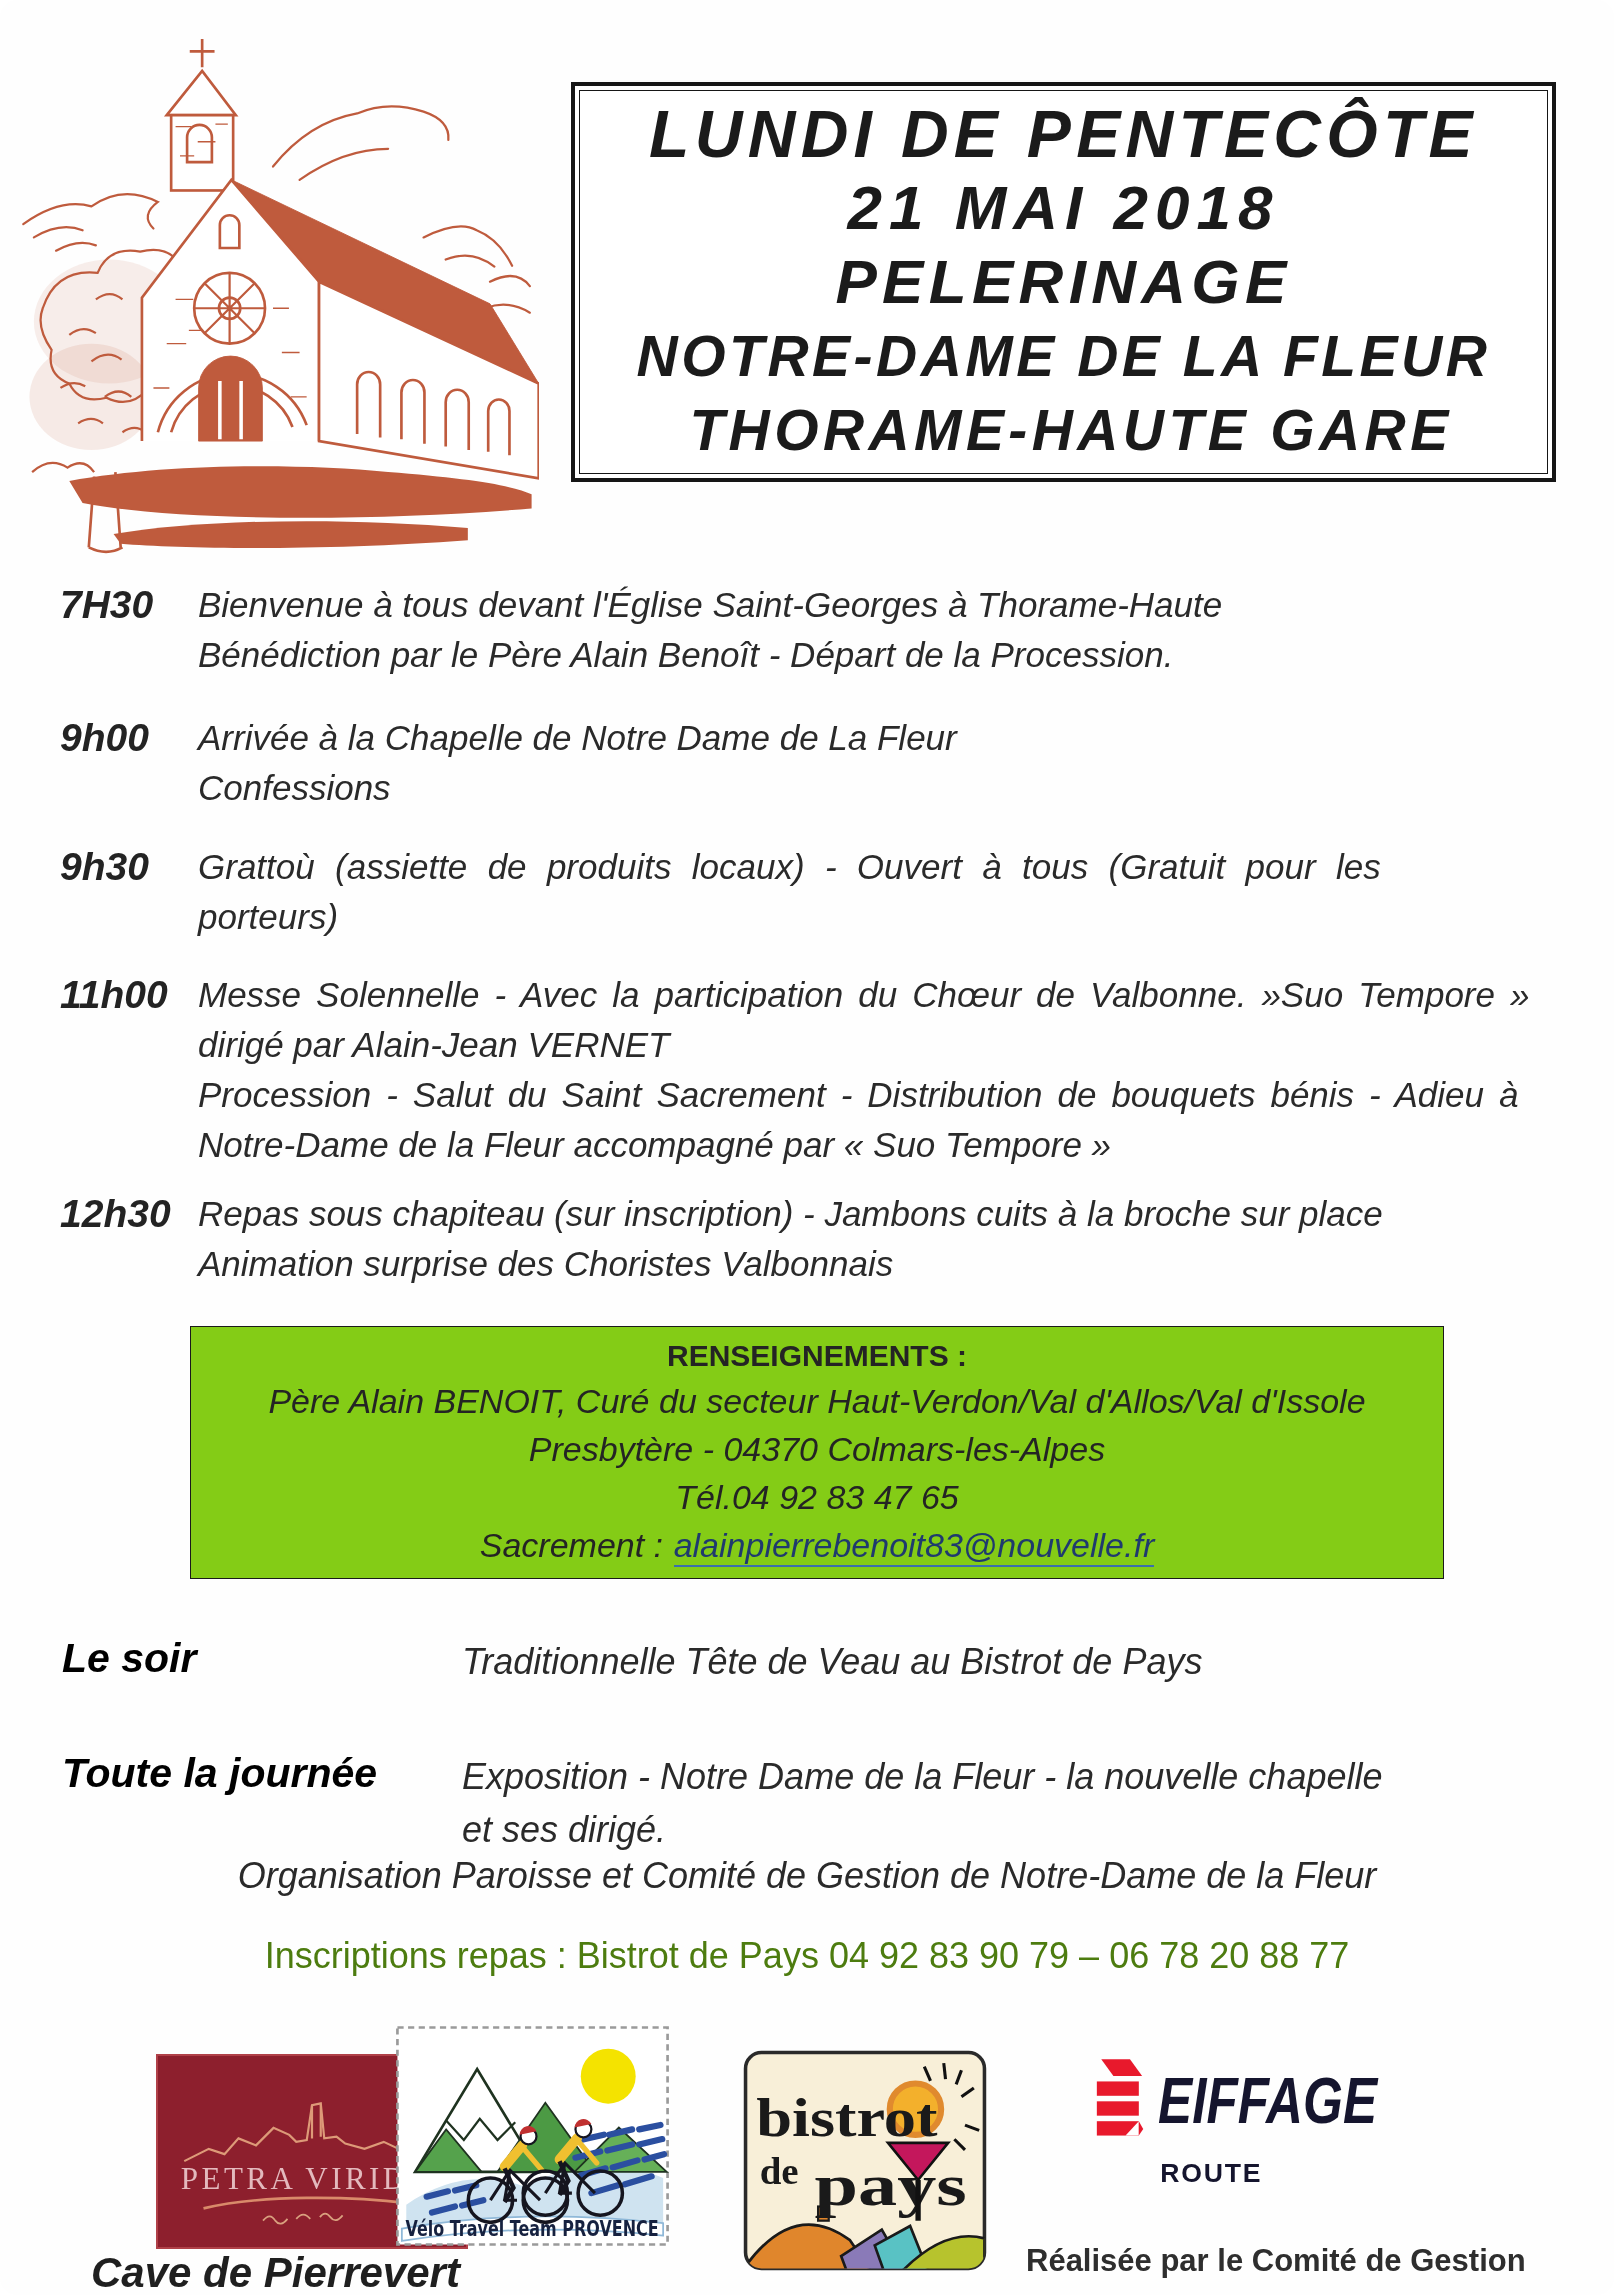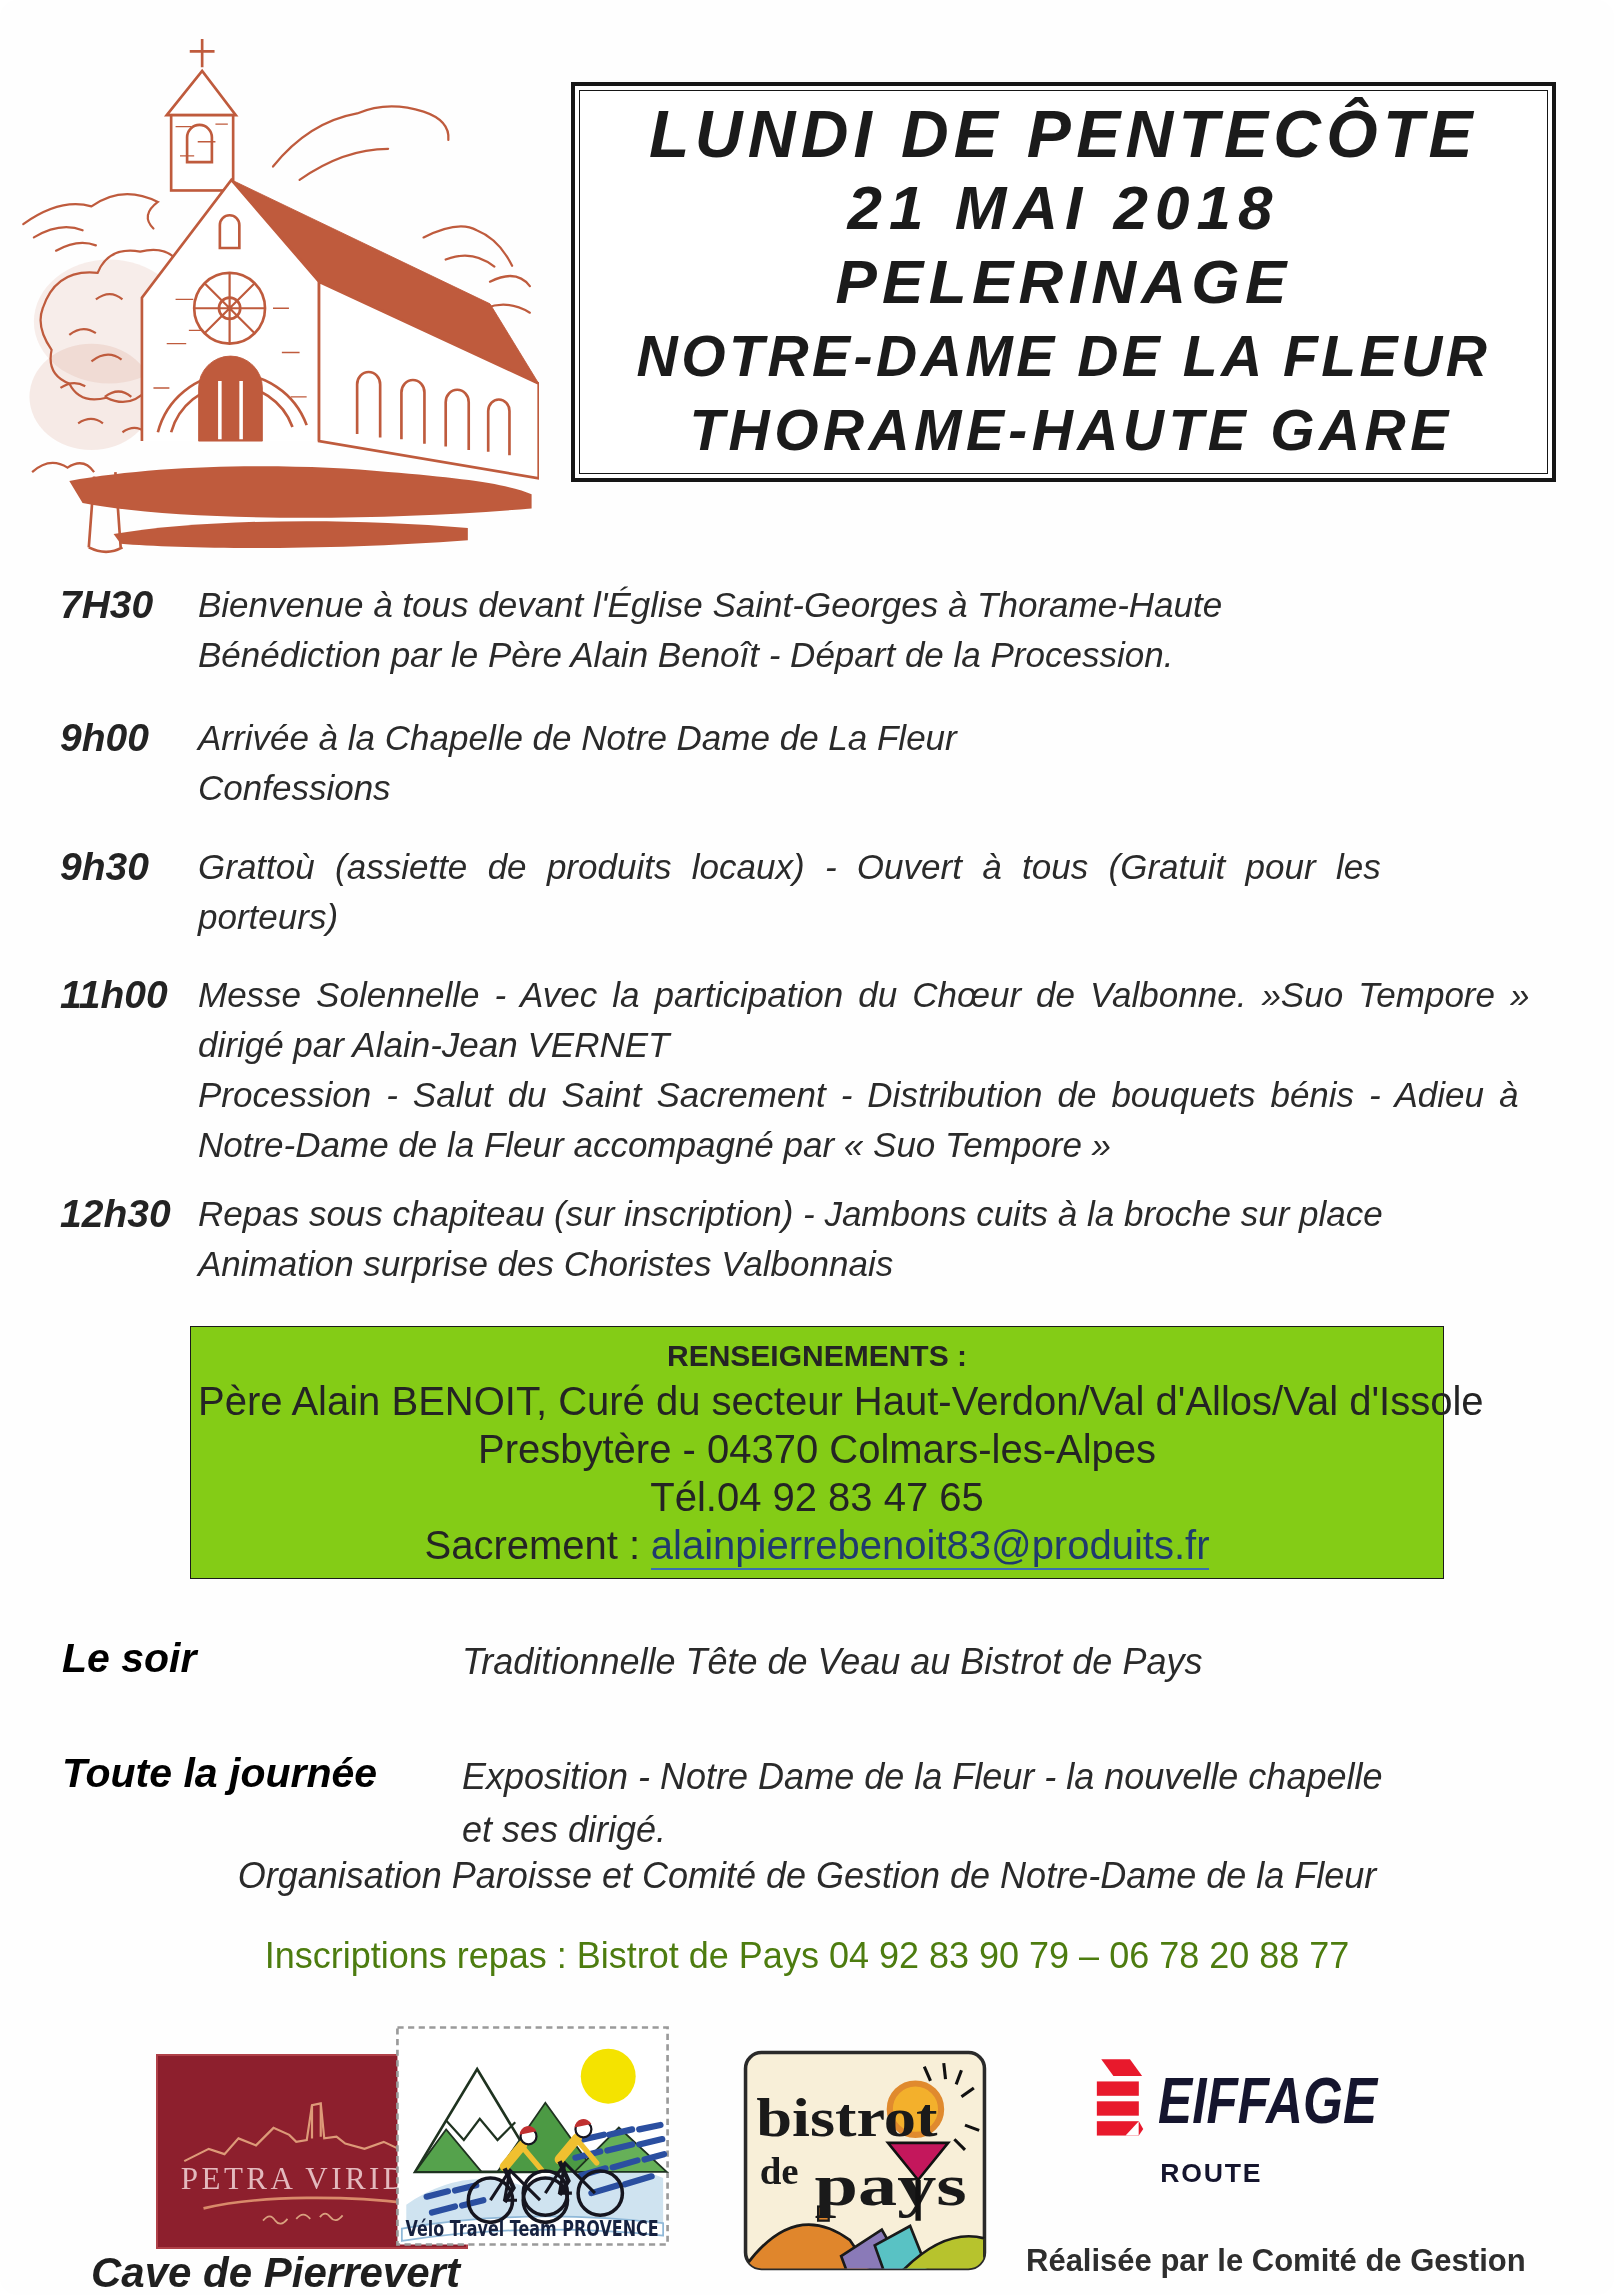--- a/index.html
+++ b/index.html
@@ -25,21 +25,21 @@
                color:#232323;line-height:50px;}
   .sched .body{flex:1;font-style:italic;font-size:35px;line-height:50px;color:#2a2a2a;}
   .sched-line{white-space:nowrap;}
   .wsp-md{word-spacing:5.3px;}
   .wsp-lg{word-spacing:10.6px;}
 
   
   .info{position:absolute;left:190px;top:1326px;width:1254px;box-sizing:border-box;
         border:1.8px solid #1a1a1a;text-align:center;padding:7px 7px 8.9px;color:#242424;background:#84cc16;}
   .info .h{font-weight:bold;font-size:30px;line-height:43px;}
-  .info .l{font-size:40px;line-height:48px;white-space:nowrap;}
+  .info .l{font-size:34px;line-height:48px;white-space:nowrap;font-style:italic;}
   .email-label{margin-right:10.6px;}
   .email{color:#1f3a6e;text-decoration:none;border-bottom:2.7px solid #3a6fae;padding-bottom:0.9px;cursor:pointer;}
 
   
   .extra{position:absolute;left:62px;width:1506px;display:flex;}
   .extra .lab{width:400px;flex:none;font-weight:bold;font-style:italic;font-size:41px;color:#000000;}
   .extra .txt{font-style:italic;font-size:36px;line-height:53px;color:#2a2a2a;}
   .center-line{position:absolute;left:0;width:100%;text-align:center;}
   .org{font-style:italic;font-size:36px;color:#2a2a2a;}
   .ins{font-size:36px;color:#4d7c0f;}
@@ -161,21 +161,21 @@
       <div class="sched-line">Animation surprise des Choristes Valbonnais</div>
     </div>
   </div>
 
   <div class="info">
     <div class="h">RENSEIGNEMENTS :</div>
     <div class="l">Père Alain BENOIT, Curé du secteur Haut-Verdon/Val d'Allos/Val d'Issole</div>
     <div class="l">Presbytère - 04370 Colmars-les-Alpes</div>
     <div class="l">Tél.04 92 83 47 65</div>
     <div class="l">
-      <span class="email-label">Sacrement :</span><a class="email" href="#">alainpierrebenoit83@produits.fr</a>
+      <span class="email-label">Sacrement :</span><a class="email" href="#">alainpierrebenoit83@nouvelle.fr</a>
     </div>
   </div>
 
   <div class="extra" style="top:1635px">
     <div class="lab">Le soir</div>
     <div class="txt">
       <div>Traditionnelle Tête de Veau au Bistrot de Pays</div>
     </div>
   </div>
 

